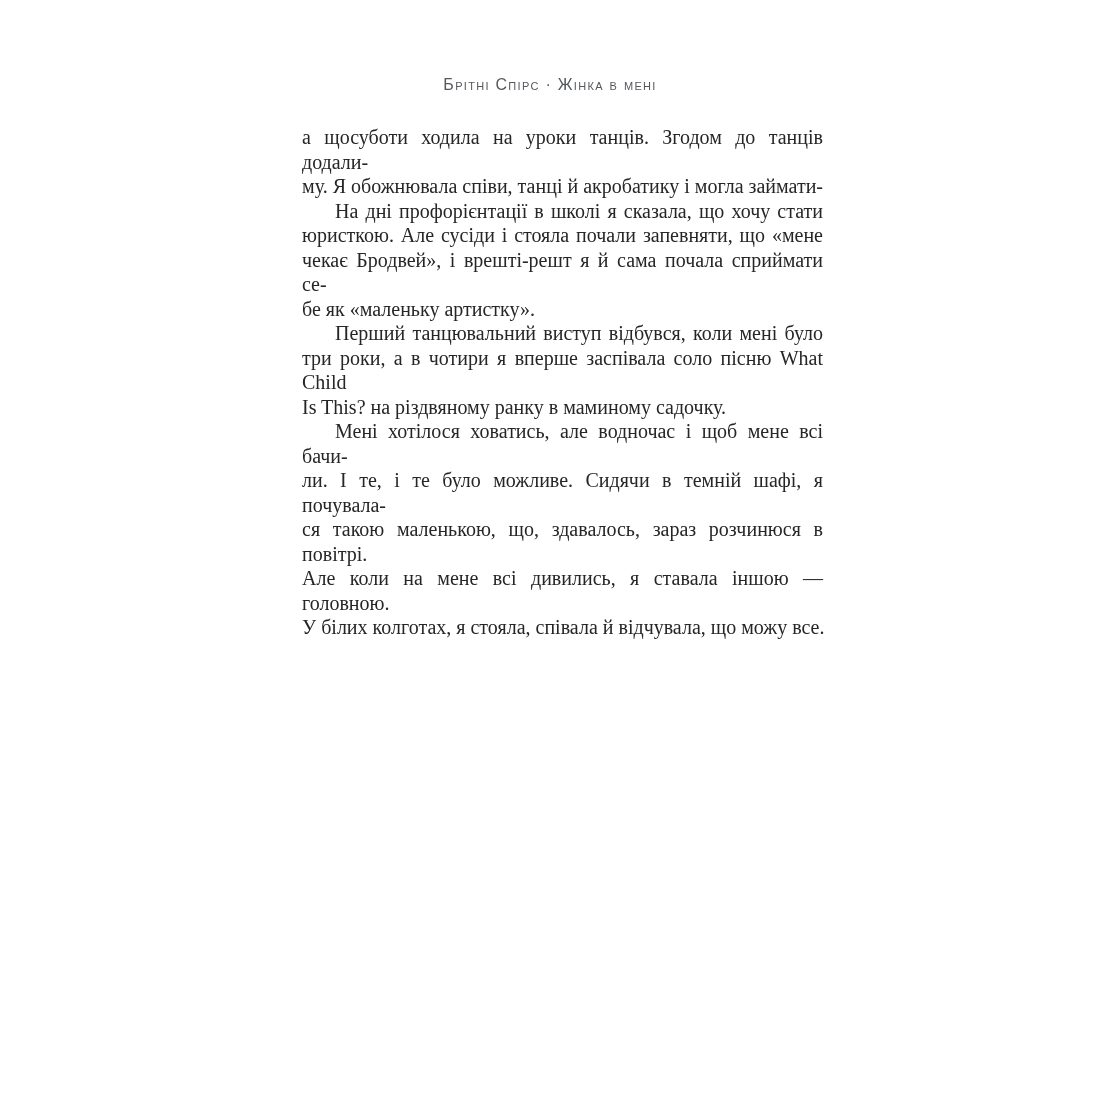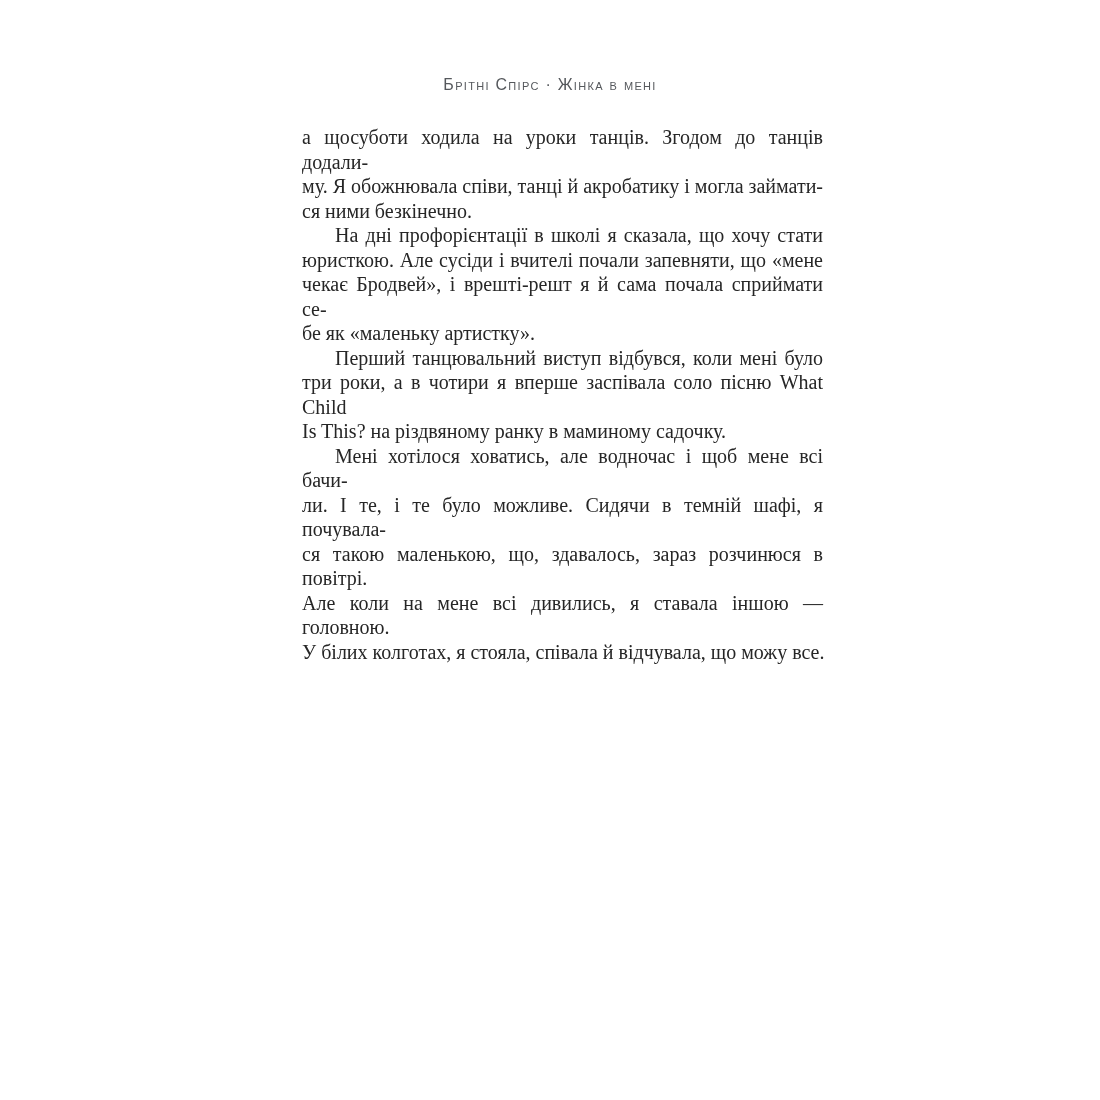--- a/index.html
+++ b/index.html
@@ -53,23 +53,22 @@
   }
 </style>
 </head>
 <body>
 
 <div class="page">
   <div class="running-header">Брітні Спірс · Жінка в мені</div>
   <div class="text-block" id="body-text">
       <div class="line just">а щосуботи ходила на уроки танців. Згодом до танців додали-</div>
       <div class="line just">му. Я обожнювала співи, танці й акробатику і могла займати-</div>
-      <div class="line">ся ними безкінечно.</div>
       <div class="line just indent">На дні профорієнтації в школі я сказала, що хочу стати</div>
-      <div class="line just">юристкою. Але сусіди і вчителі почали запевняти, що «мене</div>
+      <div class="line just">юристкою. Але сусіди і стояла почали запевняти, що «мене</div>
       <div class="line just">чекає Бродвей», і врешті-решт я й сама почала сприймати се-</div>
       <div class="line">бе як «маленьку артистку».</div>
       <div class="line just indent">Перший танцювальний виступ відбувся, коли мені було</div>
       <div class="line just">три роки, а в чотири я вперше заспівала соло пісню What Child</div>
       <div class="line">Is This? на різдвяному ранку в маминому садочку.</div>
       <div class="line just indent">Мені хотілося ховатись, але водночас і щоб мене всі бачи-</div>
       <div class="line just">ли. І те, і те було можливе. Сидячи в темній шафі, я почувала-</div>
       <div class="line just">ся такою маленькою, що, здавалось, зараз розчинюся в повітрі.</div>
       <div class="line just">Але коли на мене всі дивились, я ставала іншою — головною.</div>
       <div class="line">У білих колготах, я стояла, співала й відчувала, що можу все.</div>

